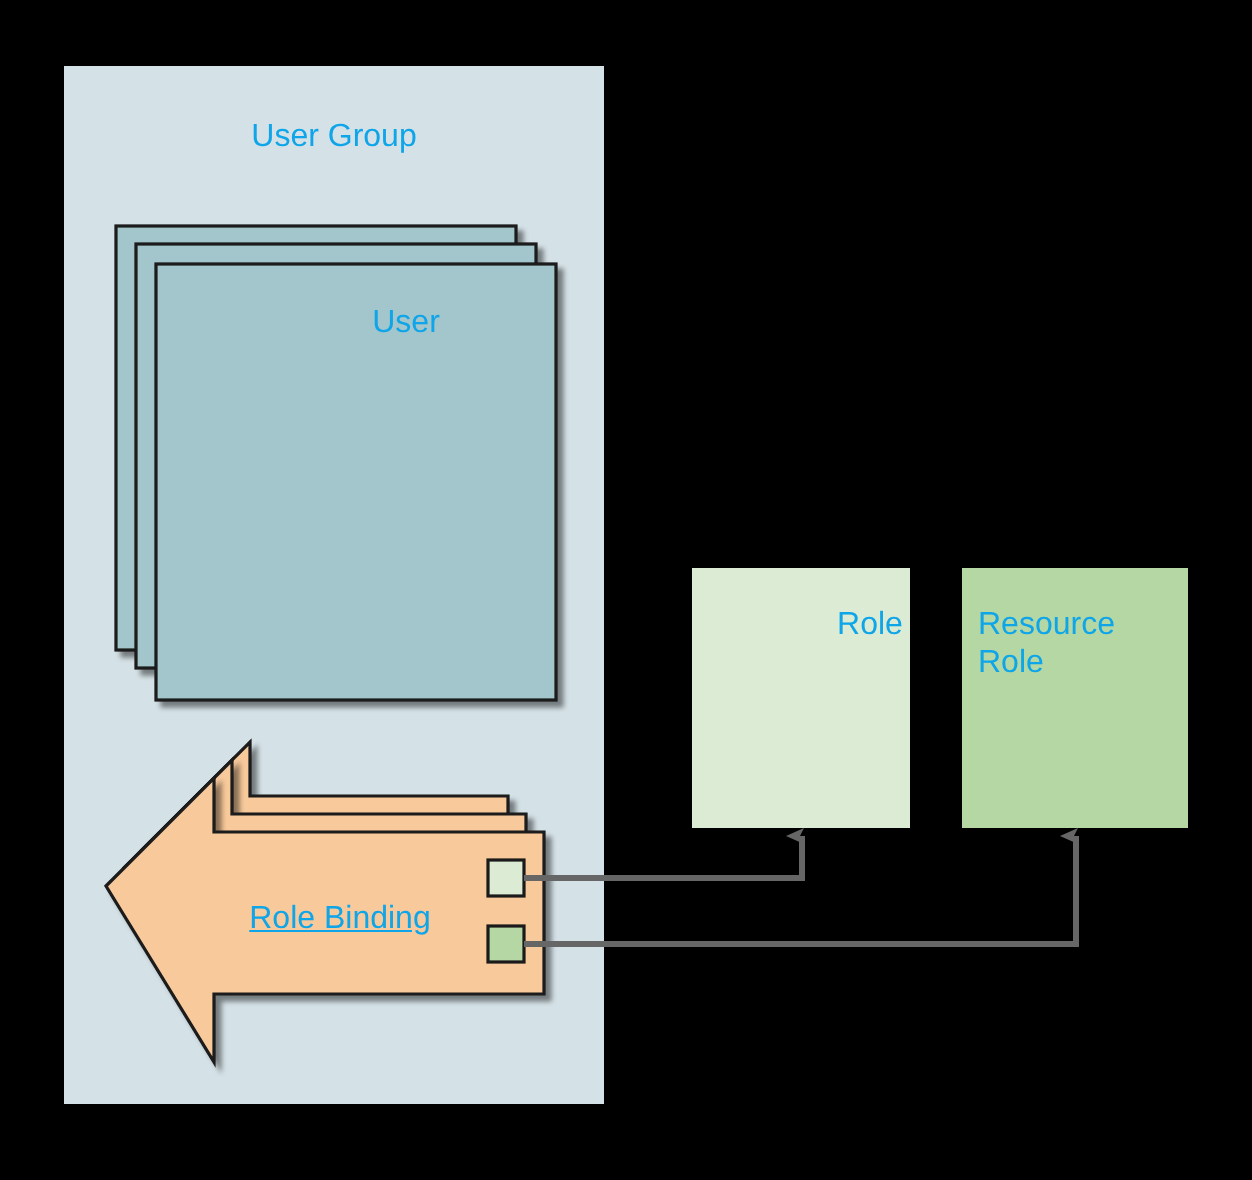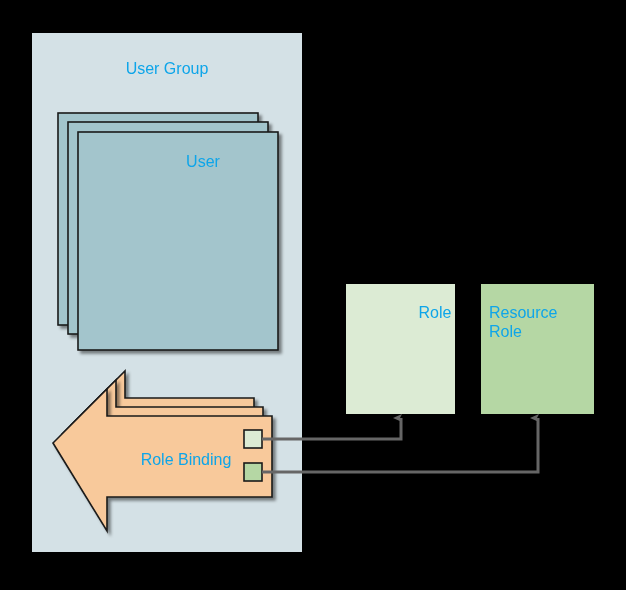--- a/index.html
+++ b/index.html
@@ -37,23 +37,24 @@
     top: 59px;
     width: 270px;
   }
   #label-user {
     left: 78px;
     top: 152px;
     width: 200px;
     padding-left: 25px;
   }
   #label-role-binding {
-    left: 96px;
+    left: 80px;
     top: 450px;
     width: 180px;
+    text-decoration: underline;
   }
   #label-role {
     left: 340px;
     top: 303px;
     width: 126px;
     padding-left: 32px;
   }
   #label-resource-group {
     left: 489px;
     top: 303px;

